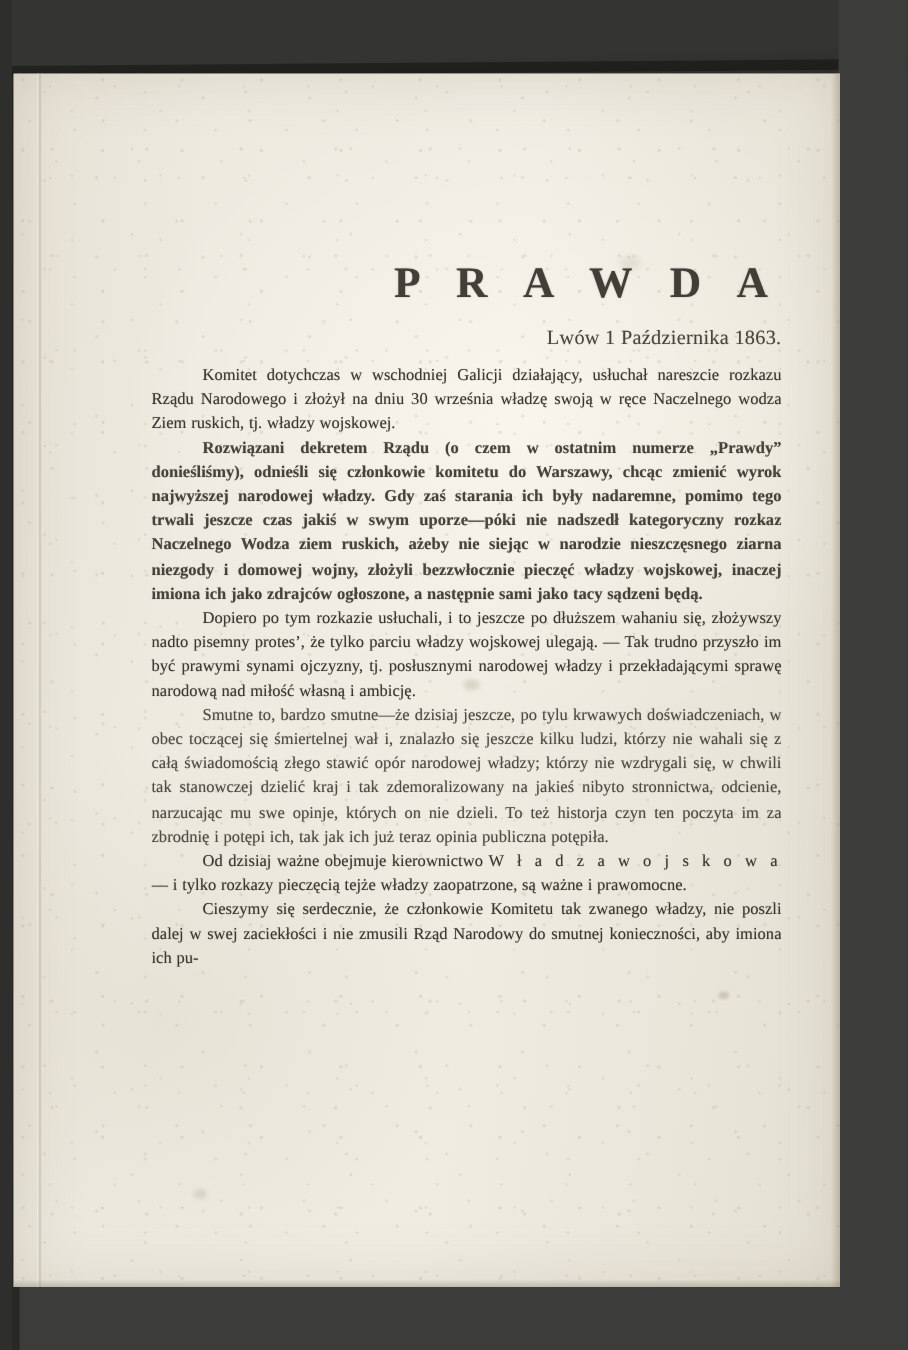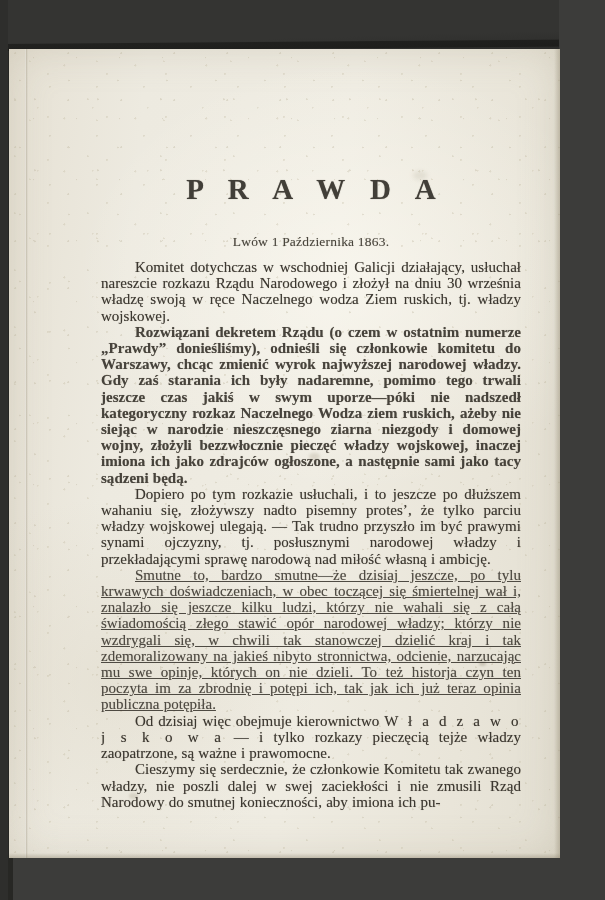--- a/index.html
+++ b/index.html
@@ -47,51 +47,51 @@
   .fold{position:absolute;left:16px;top:0;width:3px;height:100%;
     background:linear-gradient(90deg,rgba(255,255,255,.55),rgba(150,142,120,.42) 55%,rgba(255,255,255,.15));opacity:.85;}
   .edge-right{position:absolute;right:0;top:0;width:6px;height:100%;
     background:linear-gradient(90deg,rgba(176,167,145,0),rgba(150,141,118,.45));}
   .edge-bottom{position:absolute;left:0;bottom:0;width:100%;height:5px;
     background:linear-gradient(180deg,rgba(160,150,128,0),rgba(140,131,110,.40));}
 
   
   .content{position:absolute;left:92px;top:0;width:420px;height:809px;overflow:hidden;}
 
-  .masthead{text-align:center;margin-top:124px;}
+  .masthead{text-align:right;margin-top:124px;}
   .masthead-title{
     font-family:"Liberation Serif", serif;
     font-size:29px;font-weight:bold;letter-spacing:9px;
     color:#33302a;opacity:.92;text-indent:9px;
     text-shadow:0 0 1.1px rgba(60,55,45,.55);
   }
   .masthead-issue{
     margin-top:9px;font-size:18px;font-weight:bold;color:#363228;opacity:.9;
     letter-spacing:.5px;text-shadow:0 0 1px rgba(60,55,45,.45);
   }
   .masthead-issue .num{font-size:20px;margin-left:5px;}
   .masthead-date{
-    margin-top:28px;font-size:13.5px;color:#38342b;opacity:.9;letter-spacing:.2px;
+    margin-top:11px;font-size:13.5px;color:#38342b;opacity:.9;letter-spacing:.2px;
     text-shadow:0 0 .8px rgba(60,55,45,.4);
   }
 
   .body-text{margin-top:9px;}
   .para{
-    font-size:15px;line-height:16.2px;text-align:justify;text-indent:34px;
+    font-size:11px;line-height:16.2px;text-align:justify;text-indent:34px;
     color:#35312a;opacity:.93;margin:0;
     letter-spacing:.02px;word-spacing:.4px;
     text-shadow:0 0 .75px rgba(70,62,50,.5);
     -webkit-hyphens:none;hyphens:none;
   }
   .sp{letter-spacing:2.6px;}
 
   
   .ink-a{opacity:.90;font-weight:bold;}
   .ink-b{opacity:.96;}
-  .ink-c{opacity:.86;text-decoration:underline;}
+  .ink-c{opacity:.86;}
 
   .blotch{position:absolute;border-radius:50%;pointer-events:none;}
   .b1{left:300px;top:404px;width:11px;height:7px;background:rgba(140,128,102,.22);filter:blur(1.4px);}
   .b2{left:470px;top:612px;width:7px;height:5px;background:rgba(120,108,85,.25);filter:blur(1px);}
   .b3{left:120px;top:744px;width:9px;height:6px;background:rgba(135,124,100,.2);filter:blur(1.3px);}
   .b4{left:404px;top:122px;width:14px;height:9px;background:rgba(150,140,116,.16);filter:blur(2px);}
 </style>
 </head>
 <body>
 
@@ -120,19 +120,19 @@
       <div class="masthead">
         <div class="masthead-title">P R A W D A</div>
         <div class="masthead-date">Lwów 1 Października 1863.</div>
       </div>
 
       <div class="body-text">
         <p class="para ink-b">Komitet dotychczas w wschodniej Galicji działający, usłuchał nareszcie rozkazu Rządu Narodowego i złożył na dniu 30 września władzę swoją w ręce Naczelnego wodza Ziem ruskich, tj. władzy wojskowej.</p>
         <p class="para ink-a">Rozwiązani dekretem Rządu (o czem w ostatnim numerze „Prawdy” donieśliśmy), odnieśli się członkowie komitetu do Warszawy, chcąc zmienić wyrok najwyższej narodowej władzy. Gdy zaś starania ich były nadaremne, pomimo tego trwali jeszcze czas jakiś w swym uporze—póki nie nadszedł kategoryczny rozkaz Naczelnego Wodza ziem ruskich, ażeby nie siejąc w narodzie nieszczęsnego ziarna niezgody i domowej wojny, złożyli bezzwłocznie pieczęć władzy wojskowej, inaczej imiona ich jako zdrajców ogłoszone, a następnie sami jako tacy sądzeni będą.</p>
         <p class="para ink-b">Dopiero po tym rozkazie usłuchali, i to jeszcze po dłuższem wahaniu się, złożywszy nadto pisemny protes’, że tylko parciu władzy wojskowej ulegają. — Tak trudno przyszło im być prawymi synami ojczyzny, tj. posłusznymi narodowej władzy i przekładającymi sprawę narodową nad miłość własną i ambicję.</p>
         <p class="para ink-c">Smutne to, bardzo smutne—że dzisiaj jeszcze, po tylu krwawych doświadczeniach, w obec toczącej się śmiertelnej wał i, znalazło się jeszcze kilku ludzi, którzy nie wahali się z całą świadomością złego stawić opór narodowej władzy; którzy nie wzdrygali się, w chwili tak stanowczej dzielić kraj i tak zdemoralizowany na jakieś nibyto stronnictwa, odcienie, narzucając mu swe opinje, których on nie dzieli. To też historja czyn ten poczyta im za zbrodnię i potępi ich, tak jak ich już teraz opinia publiczna potępiła.</p>
-        <p class="para ink-b"><span>Od dzisiaj więc obejmuje kierownictwo </span><span class="sp">W ł a d z a   w o j s k o w a</span><span> — i tylko rozkazy pieczęcią tejże władzy zaopatrzone, są ważne i prawomocne.</span></p>
+        <p class="para ink-b"><span>Od dzisiaj ważne obejmuje kierownictwo </span><span class="sp">W ł a d z a   w o j s k o w a</span><span> — i tylko rozkazy pieczęcią tejże władzy zaopatrzone, są ważne i prawomocne.</span></p>
         <p class="para ink-b">Cieszymy się serdecznie, że członkowie Komitetu tak zwanego władzy, nie poszli dalej w swej zaciekłości i nie zmusili Rząd Narodowy do smutnej konieczności, aby imiona ich pu-</p>
       </div>
 
     </div>
   </div>
 </div>
 
 </body></html>

